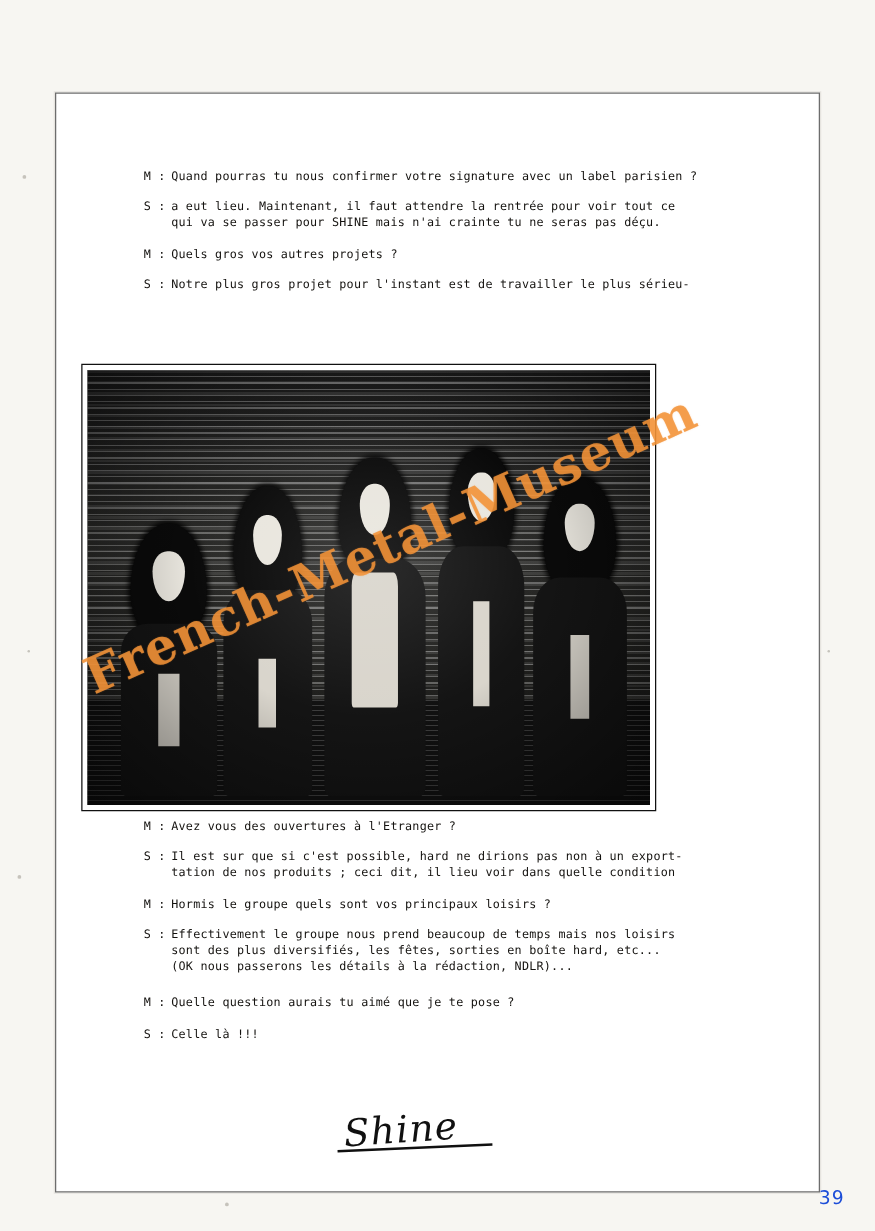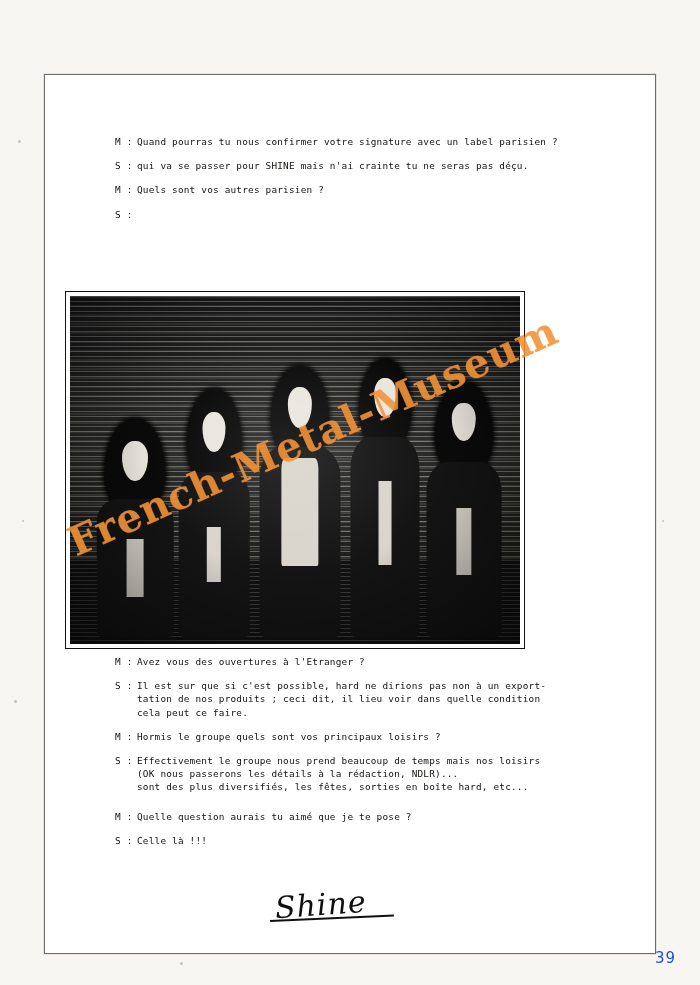--- a/index.html
+++ b/index.html
@@ -241,34 +241,36 @@
         <div class="qa">
           <div class="spk">M :</div>
           <div class="txt">
             <span class="ln">Quand pourras tu nous confirmer votre signature avec un label parisien ?</span>
           </div>
         </div>
 
         <div class="qa">
           <div class="spk">S :</div>
           <div class="txt">
+            <span class="ln">a eut lieu. Maintenant, il faut attendre la rentrée pour voir tout ce</span>
             <span class="ln">qui va se passer pour SHINE mais n'ai crainte tu ne seras pas déçu.</span>
           </div>
         </div>
 
         <div class="qa">
           <div class="spk">M :</div>
           <div class="txt">
-            <span class="ln">Quels sont vos autres parisien ?</span>
-          </div>
-        </div>
-
-        <div class="qa">
-          <div class="spk">S :</div>
-          <div class="txt">
+            <span class="ln">Quels gros vos autres projets ?</span>
+          </div>
+        </div>
+
+        <div class="qa">
+          <div class="spk">S :</div>
+          <div class="txt">
+            <span class="ln">Notre plus gros projet pour l'instant est de travailler le plus sérieu-</span>
           </div>
         </div>
 
       </div>
 
       <div class="photo-wrap">
         <div class="photo">
           <div class="bg-stripes"></div>
           <div class="floor"></div>
 
@@ -318,37 +320,36 @@
           <div class="txt">
             <span class="ln">Avez vous des ouvertures à l'Etranger ?</span>
           </div>
         </div>
 
         <div class="qa">
           <div class="spk">S :</div>
           <div class="txt">
             <span class="ln">Il est sur que si c'est possible, hard ne dirions pas non à un export-</span>
             <span class="ln">tation de nos produits ; ceci dit, il lieu voir dans quelle condition</span>
-            <span class="ln">cela peut ce faire.</span>
           </div>
         </div>
 
         <div class="qa">
           <div class="spk">M :</div>
           <div class="txt">
             <span class="ln">Hormis le groupe quels sont vos principaux loisirs ?</span>
           </div>
         </div>
 
         <div class="qa">
           <div class="spk">S :</div>
           <div class="txt">
             <span class="ln">Effectivement le groupe nous prend beaucoup de temps mais nos loisirs</span>
+            <span class="ln">sont des plus diversifiés, les fêtes, sorties en boîte hard, etc...</span>
             <span class="ln">(OK nous passerons les détails à la rédaction, NDLR)...</span>
-            <span class="ln">sont des plus diversifiés, les fêtes, sorties en boîte hard, etc...</span>
           </div>
         </div>
 
         <div class="qa" style="margin-top:16px;">
           <div class="spk">M :</div>
           <div class="txt">
             <span class="ln">Quelle question aurais tu aimé que je te pose ?</span>
           </div>
         </div>
 

